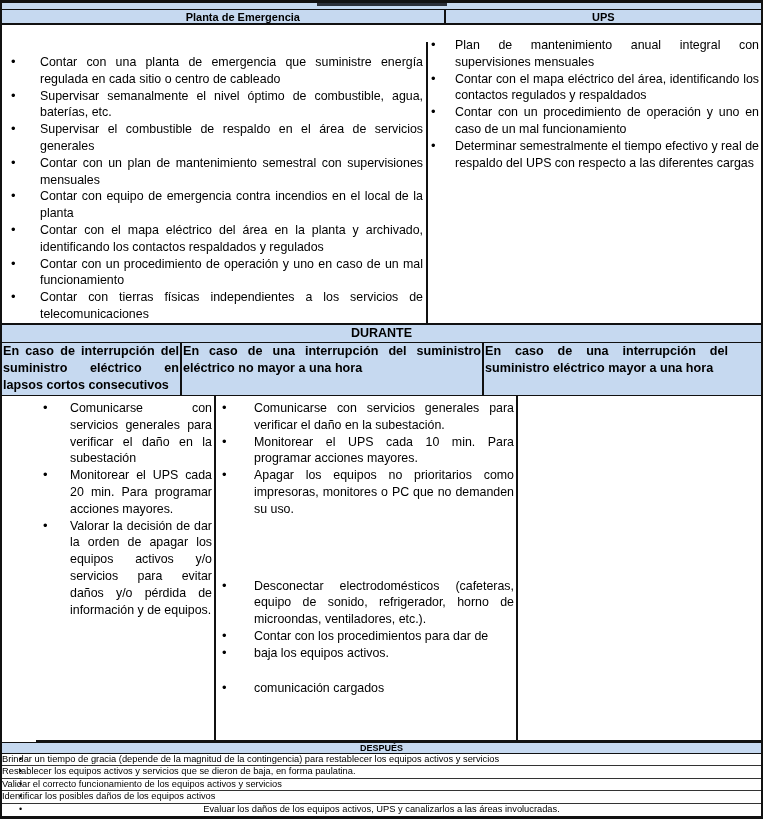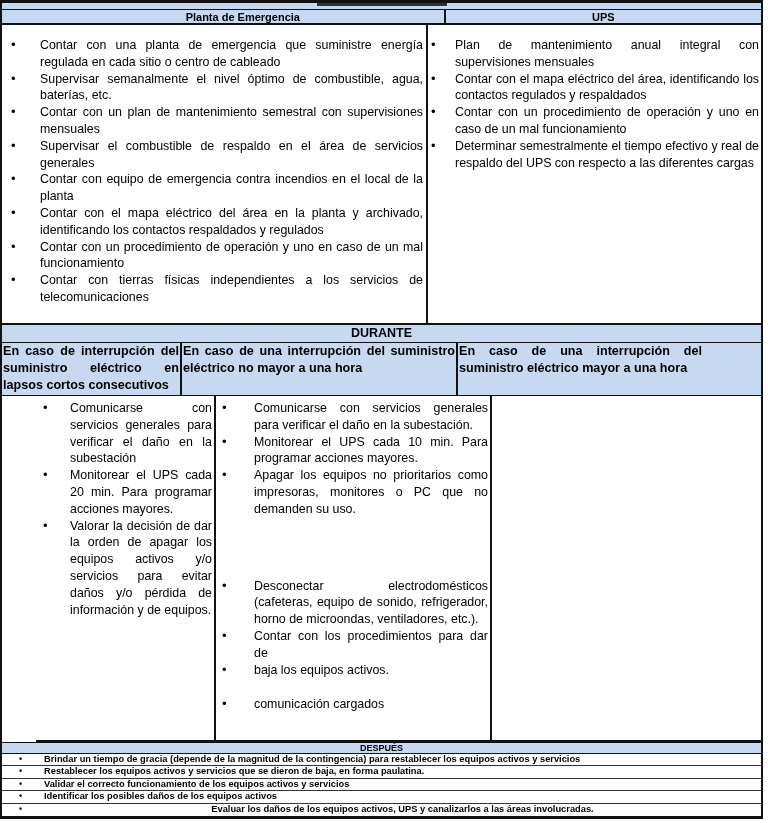--- a/index.html
+++ b/index.html
@@ -29,21 +29,21 @@
   
   .t1-head { display: flex; background: #c6d9f0; border-top: 1px solid #111; border-bottom: 2px solid #111; height: 16px; padding-left: 40px; }
   .t1-head .cell {
     font-weight: bold; font-size: 11px; line-height: 14px; text-align: center;
   }
   .t1-head .c-left { width: 426px; border-right: 2px solid #111; }
   .t1-head .c-right { width: 333px; }
 
   
   .t1-body { display: flex; height: 300px; border-bottom: 2px solid #111; overflow: hidden; }
-  .t1-body .c-left  { width: 426px; border-right: 2px solid #111; padding-top: 12px; }
+  .t1-body .c-left  { width: 426px; border-right: 2px solid #111; padding-top: 12px; margin-top: 17px; }
   .t1-body .c-right { width: 333px; padding-top: 12px; }
 
   .bi { position: relative; text-align: justify; font-size: 12.4px; line-height: 16.8px; }
   .bi::before { content: "•"; position: absolute; font-size: 13px; }
 
   .t1-body .c-left  .bi { padding-left: 38px; padding-right: 3px; }
   .t1-body .c-left  .bi::before { left: 9px; }
   .t1-body .c-right .bi { padding-left: 27px; padding-right: 2px; }
   .t1-body .c-right .bi::before { left: 3px; }
 
@@ -54,41 +54,40 @@
   }
   .band-durante { font-size: 12.5px; height: 18px; line-height: 16px; }
 
   
   .dur-heads { display: flex; background: #c6d9f0; border-bottom: 1px solid #111; height: 53px; }
   .dur-heads .cell {
     font-weight: bold; font-size: 12.6px; line-height: 17px;
     text-align: justify; padding: 0 1px; overflow: hidden;
   }
   .col1 { width: 180px; border-right: 2px solid #111; }
-  .col2 { width: 276px; border-right: 2px solid #111; }
+  .col2 { width: 302px; border-right: 2px solid #111; }
   .col3 { width: 245px; }
 
   
   .dur-body { display: flex; height: 346px; border-bottom: 2px solid #111; overflow: hidden; margin-left: 34px; }
   .dur-body .cell { padding-top: 4px; }
   .dur-body .col1 .bi { padding-left: 34px; padding-right: 2px; }
   .dur-body .col1 .bi::before { left: 7px; }
   .dur-body .col2 .bi { padding-left: 38px; padding-right: 2px; }
   .dur-body .col2 .bi::before { left: 6px; }
   .dur-body .col3 .bi { padding-left: 33px; padding-right: 3px; }
   .dur-body .col3 .bi::before { left: 5px; }
 
   
   .band-despues { font-size: 9px; height: 12px; line-height: 11px; border-top: 1px solid #111; }
   .desp-rows .bi {
     font-size: 9.3px; line-height: 11.4px; height: 12.4px;
-    padding-left: 42px; text-align: left;
+    text-align: left;
     border-bottom: 1px solid #333;
     overflow: hidden;
-    font-weight: bold;
   }
   .desp-rows .bi::before { left: 17px; font-size: 9px; }
   .desp-rows .bi:last-child { border-bottom: none; text-align: center; }
 </style>
 </head>
 <body>
 
 <div class="doc">
 
   <div class="remnant">
@@ -98,22 +97,22 @@
   <div class="t1-head">
     <div class="cell c-left">Planta de Emergencia</div>
     <div class="cell c-right">UPS</div>
   </div>
 
   <div class="t1-body">
     <div class="cell c-left">
 
     <div class="bi">Contar con una planta de emergencia que suministre energía regulada en cada sitio o centro de cableado</div>
         <div class="bi">Supervisar semanalmente el nivel óptimo de combustible, agua, baterías, etc.</div>
+        <div class="bi">Supervisar el combustible de respaldo en el área de servicios generales</div>
         <div class="bi">Contar con un plan de mantenimiento semestral con supervisiones mensuales</div>
-        <div class="bi">Supervisar el combustible de respaldo en el área de servicios generales</div>
         <div class="bi">Contar con equipo de emergencia contra incendios en el local de la planta</div>
         <div class="bi">Contar con el mapa eléctrico del área en la planta y archivado, identificando los contactos respaldados y regulados</div>
         <div class="bi">Contar con un procedimiento de operación y uno en caso de un mal funcionamiento</div>
         <div class="bi">Contar con tierras físicas independientes a los servicios de telecomunicaciones</div>
       </div>
     <div class="cell c-right">
 
         <div class="bi">Plan de mantenimiento anual integral con supervisiones mensuales</div>
         <div class="bi">Contar con el mapa eléctrico del área, identificando los contactos regulados y respaldados</div>
         <div class="bi">Contar con un procedimiento de operación y uno en caso de un mal funcionamiento</div>

